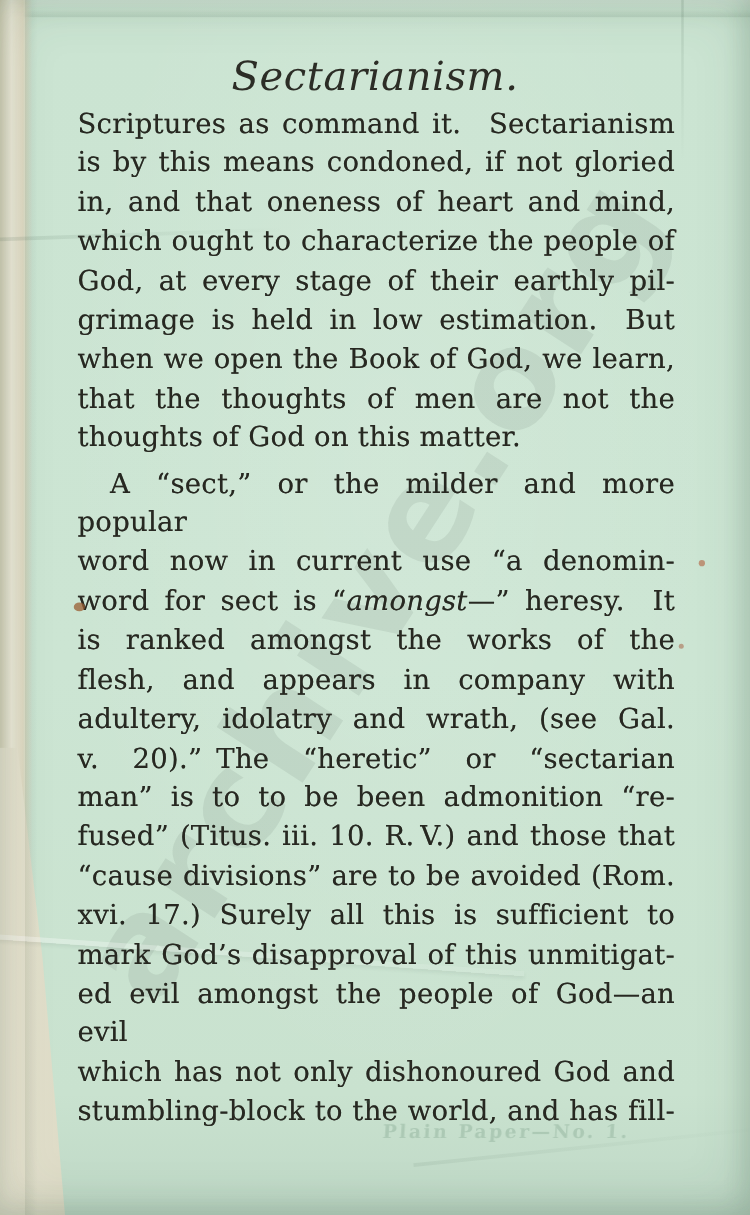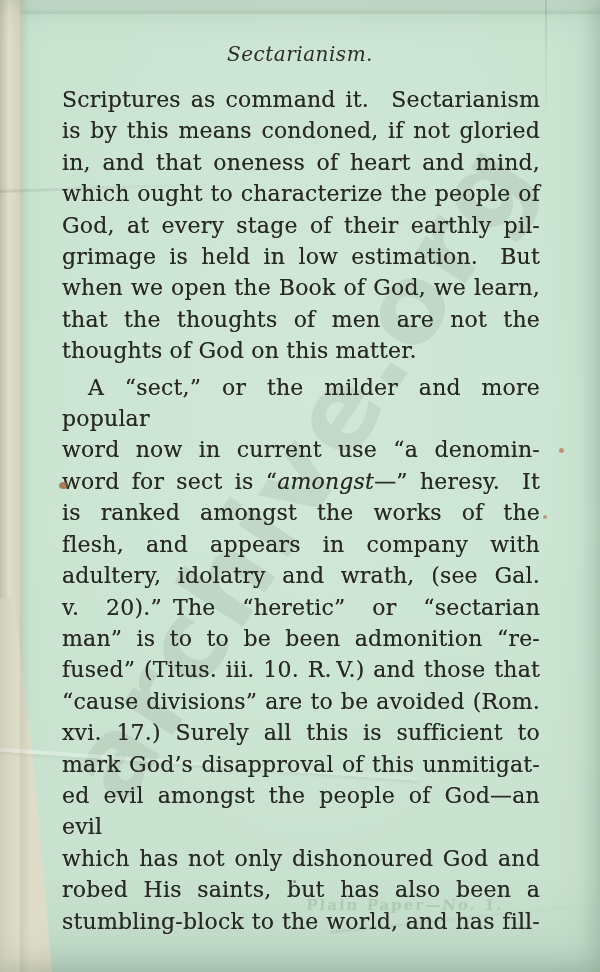--- a/index.html
+++ b/index.html
@@ -64,21 +64,21 @@
     font-size: 108px;
     letter-spacing: 6px;
     color: rgba(125, 145, 130, 0.17);
     user-select: none;
   }
   
   .title {
     position: absolute; top: 42px; left: 0; right: 0;
     text-align: center;
     font-style: italic;
-    font-size: 20px;
+    font-size: 32px;
     letter-spacing: 0.5px;
     color: #2c2d26;
   }
   
   .body-text {
     position: absolute; left: 62px; top: 84px; width: 478px;
     color: #272821;
     font-size: 22px;
     text-shadow: 0 0 0.5px rgba(30,30,25,0.55);
   }
@@ -150,21 +150,20 @@
       <div class="line"><span>flesh, and appears in company with</span></div>
       <div class="line"><span>adultery, idolatry and wrath, (see Gal.</span></div>
       <div class="line"><span>v. 20).” The “heretic” or “sectarian</span></div>
       <div class="line"><span>man” is to to be been admonition “re-</span></div>
       <div class="line"><span>fused” (Titus. iii. 10. R. V.) and those that</span></div>
       <div class="line"><span>“cause divisions” are to be avoided (Rom.</span></div>
       <div class="line"><span>xvi. 17.) Surely all this is sufficient to</span></div>
       <div class="line"><span>mark God’s disapproval of this unmitigat-</span></div>
       <div class="line"><span>ed evil amongst the people of God—an evil</span></div>
       <div class="line"><span>which has not only dishonoured God and</span></div>
-      <div class="line"><span>robed His saints, but has also been a</span></div>
       <div class="line"><span>stumbling-block to the world, and has fill-</span></div>
     </div>
 
   <div class="show-through">Plain Paper—No. 1.</div>
 
   <div class="speck speck-1"></div>
   <div class="speck speck-2"></div>
   <div class="speck speck-3"></div>
   <div class="speck speck-4"></div>
 

